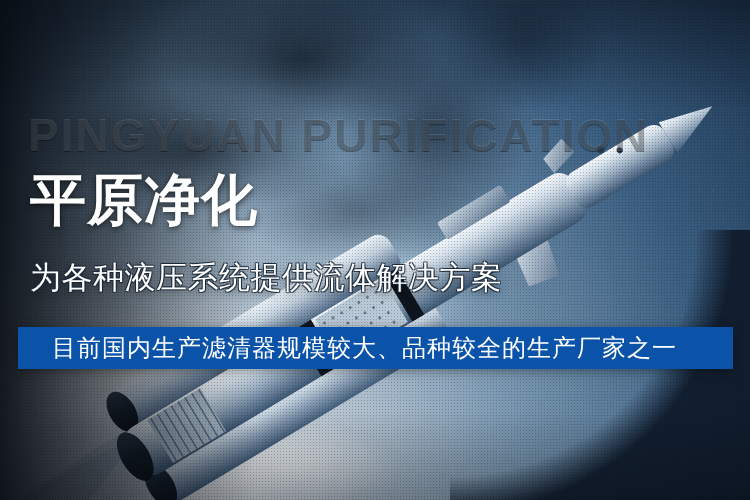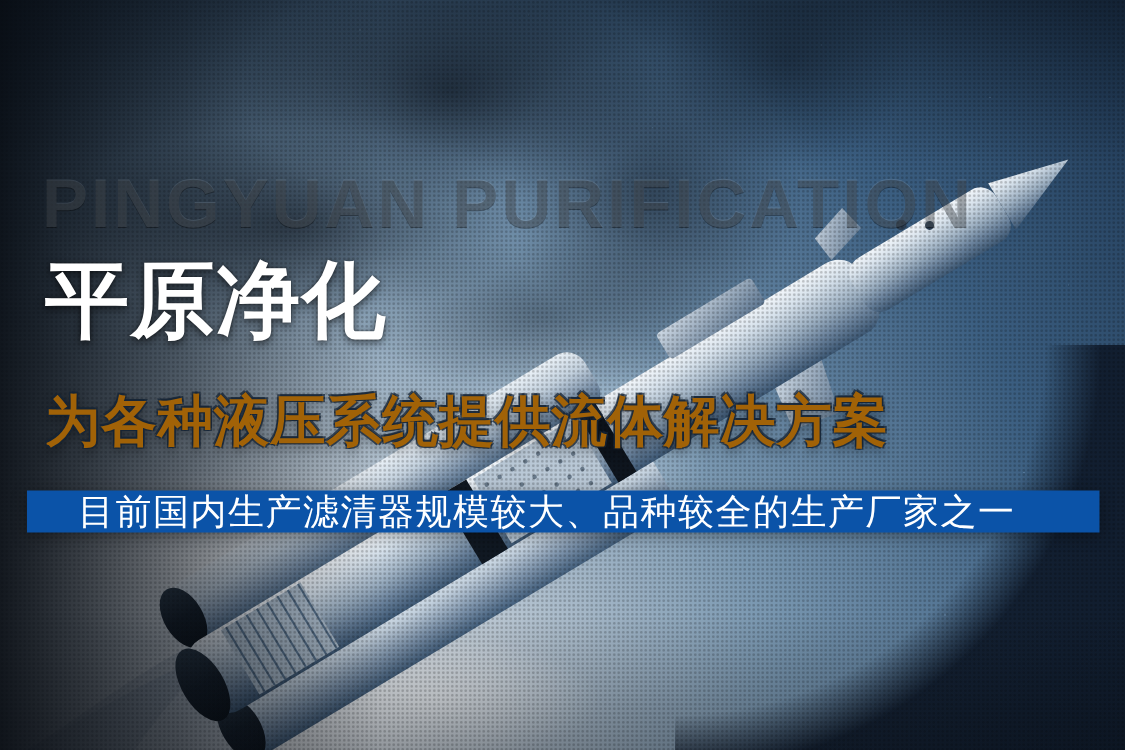--- a/index.html
+++ b/index.html
@@ -141,39 +141,39 @@
     color: #ffffff;
     letter-spacing: 1px;
     white-space: nowrap;
     text-shadow: 0 2px 6px rgba(0,0,0,.55), 0 0 2px rgba(0,0,0,.4);
     text-align: right;
   }
   .title-sub {
     position: absolute;
     left: 30px;
     top: 261px;
-    font-size: 37px;
-    font-weight: 700;
+    font-size: 31px;
+    font-weight: 400;
     line-height: 1.1;
-    color: #a16207;
+    color: #ffffff;
     letter-spacing: 0.5px;
     white-space: nowrap;
     text-shadow:
       -1px -1px 0 rgba(22,36,54,.75),
        1px -1px 0 rgba(22,36,54,.75),
       -1px  1px 0 rgba(22,36,54,.75),
        1px  1px 0 rgba(22,36,54,.75),
        0 3px 8px rgba(0,0,0,.45);
   }
   .ribbon {
     position: absolute;
     left: 18px;
     top: 327px;
     width: 715px;
-    height: 28px;
+    height: 42px;
     background: #0b53a8;
     display: flex;
     align-items: center;
     box-shadow: 0 2px 10px rgba(0,0,0,.35);
   }
   .ribbon-text {
     margin-left: 34px;
     font-size: 24px;
     font-weight: 400;
     color: #ffffff;

